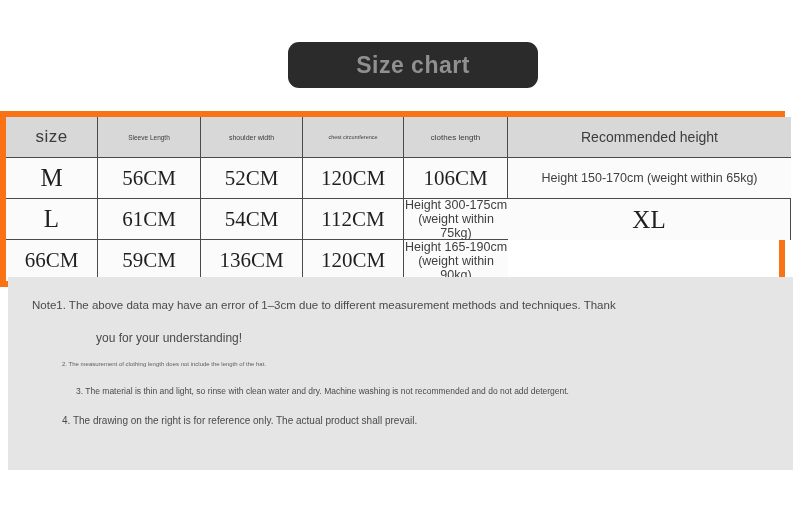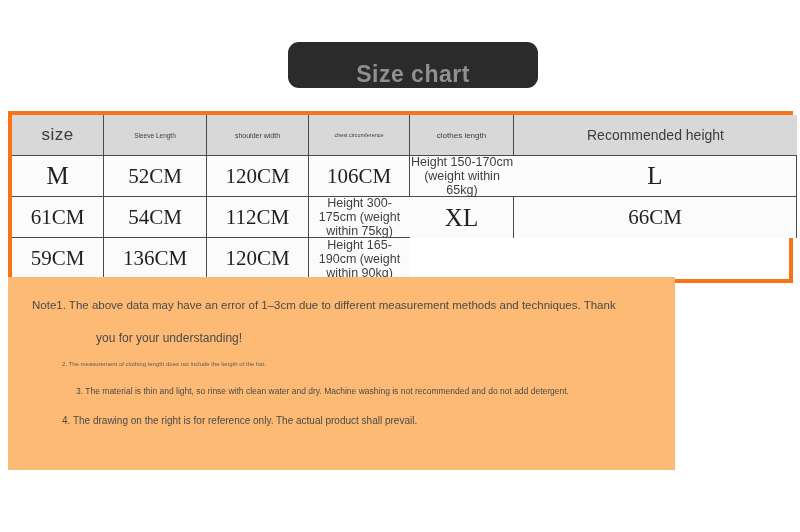--- a/index.html
+++ b/index.html
@@ -3,30 +3,30 @@
 <meta charset="utf-8">
 <style>
   html,body{margin:0;padding:0;}
   body{
     width:800px;height:532px;position:relative;background:#ffffff;
     font-family:"Liberation Sans", sans-serif;overflow:hidden;
   }
   
   .title-pill{
     position:absolute;left:288px;top:42px;width:250px;height:46px;
-    background:#2b2b2b;border-radius:11px;display:flex;align-items:flex-end;justify-content:center;
+    background:#2b2b2b;border-radius:11px;display:flex;align-items:center;justify-content:center;
   }
   .title-pill span{
     color:#909090;font-size:23px;font-weight:bold;letter-spacing:.5px;
   }
   
   .size-table{
-    position:absolute;left:8px;top:111px;width:785px;
+    position:absolute;left:0;top:111px;width:785px;
     display:grid;grid-template-columns:92px 103px 102px 101px 104px 283px;
-    border:4px solid #f97316;box-sizing:border-box;
+    border:6px solid #f97316;box-sizing:border-box;
   }
   .cell{
     border-right:1px solid #4a4a4a;border-bottom:1px solid #4a4a4a;
     display:flex;align-items:center;justify-content:center;
     box-sizing:border-box;height:41px;text-align:center;
   }
   .cell.last-col{border-right:none;}
   .cell.last-row{border-bottom:none;}
   .hdr{background:#d8d8d8;color:#3c3c3c;}
   .h-size{font-size:17px;letter-spacing:.5px;}
@@ -34,22 +34,22 @@
   .h-shoulder{font-size:7px;}
   .h-chest{font-size:5.5px;}
   .h-clothes{font-size:8px;}
   .h-rec{font-size:14px;}
   .dat{background:#fbfbfb;color:#1f1f1f;}
   .d-size{font-family:"Liberation Serif", serif;font-size:25px;}
   .d-cm{font-family:"Liberation Serif", serif;font-size:21px;}
   .d-height{font-size:12.5px;color:#3f3f3f;}
   
   .notes-panel{
-    position:absolute;left:8px;top:277px;width:667px;height:193px;
-    background:#fdba74;
+    position:absolute;left:8px;top:277px;width:785px;height:193px;
+    background:#e5e5e5;
   }
   .note{position:absolute;color:#4a4a4a;white-space:nowrap;}
   .n1a{left:24px;top:22px;font-size:11.5px;}
   .n1b{left:88px;top:54px;font-size:12px;}
   .n2{left:54px;top:84px;font-size:6px;color:#5e5e5e;}
   .n3{left:68px;top:109px;font-size:8.5px;}
   .n4{left:54px;top:138px;font-size:10px;}
 </style>
 </head>
 <body>
@@ -61,20 +61,21 @@
 <div class="size-table">
 
   <div class="cell hdr h-size">size</div>
   <div class="cell hdr h-sleeve">Sleeve Length</div>
   <div class="cell hdr h-shoulder">shoulder width</div>
   <div class="cell hdr h-chest">chest circumference</div>
   <div class="cell hdr h-clothes">clothes length</div>
   <div class="cell hdr h-rec last-col">Recommended height</div>
 
   <div class="cell dat d-size">M</div>
+  <div class="cell dat d-cm">56CM</div>
   <div class="cell dat d-cm">52CM</div>
   <div class="cell dat d-cm">120CM</div>
   <div class="cell dat d-cm">106CM</div>
   <div class="cell dat d-height last-col">Height 150-170cm (weight within 65kg)</div>
 
   <div class="cell dat d-size">L</div>
   <div class="cell dat d-cm">61CM</div>
   <div class="cell dat d-cm">54CM</div>
   <div class="cell dat d-cm">112CM</div>
   <div class="cell dat d-height last-col">Height 300-175cm (weight within 75kg)</div>

